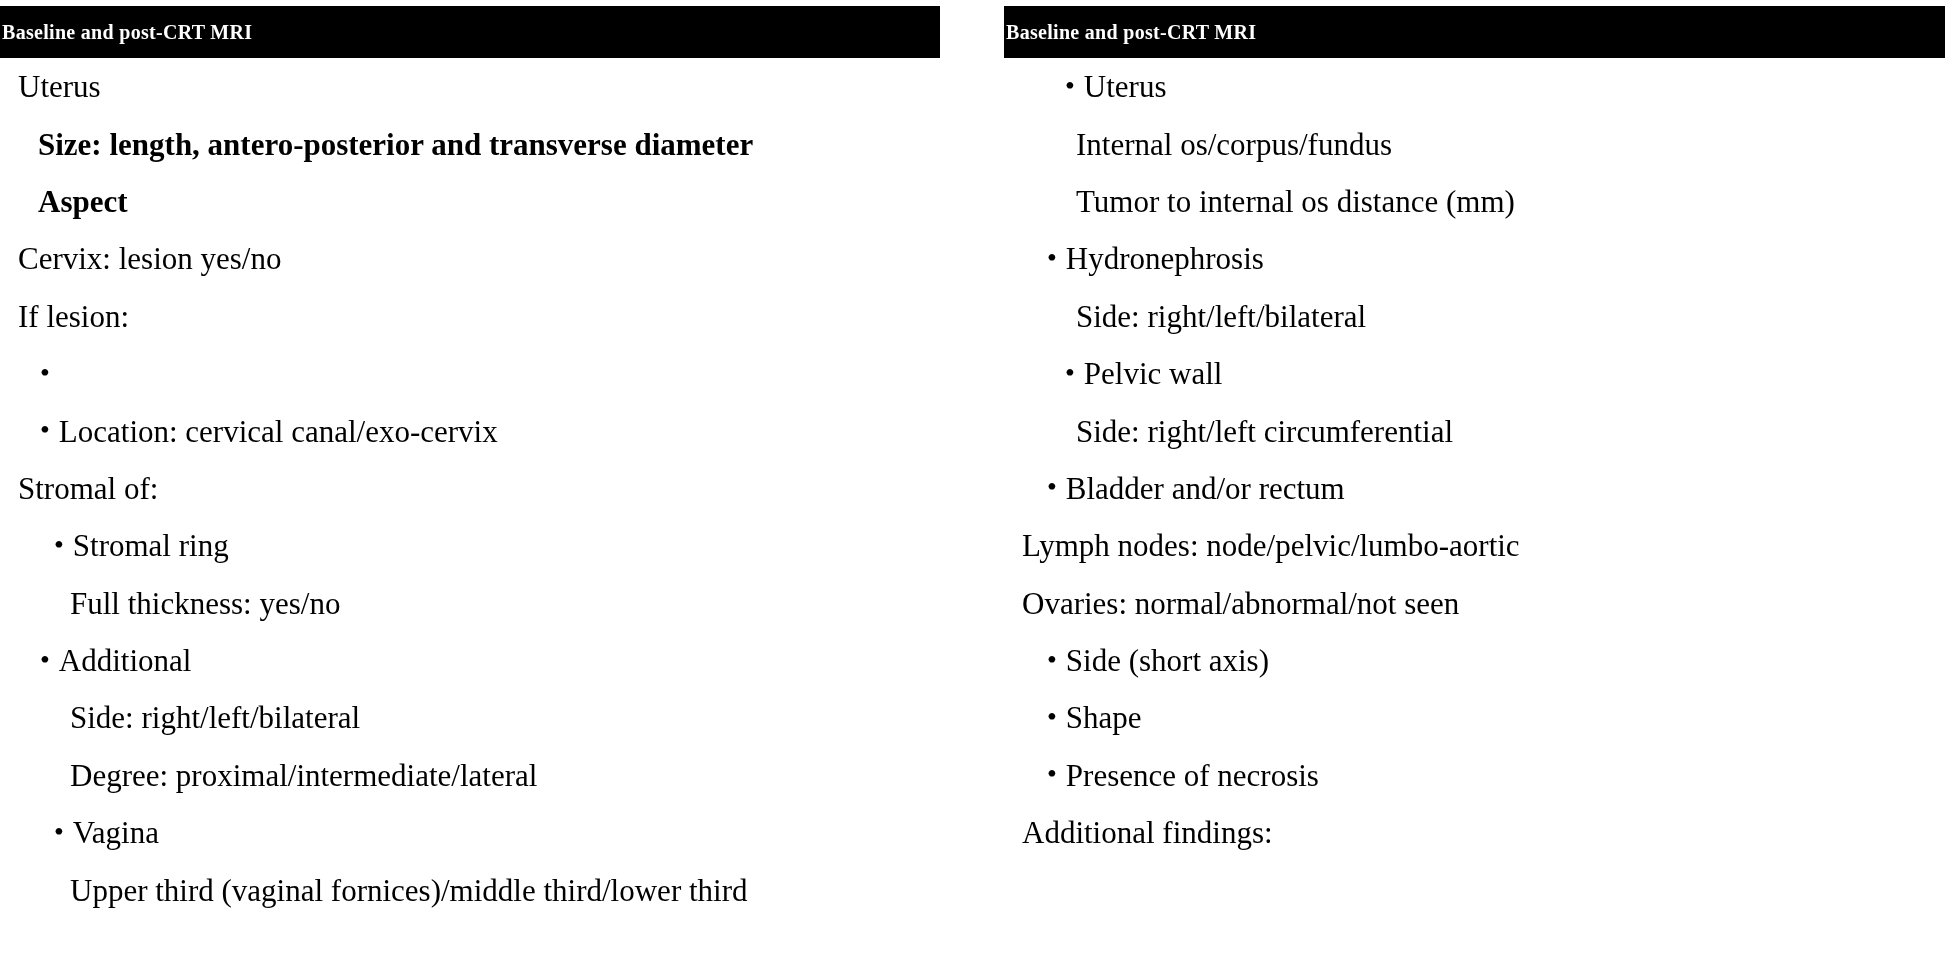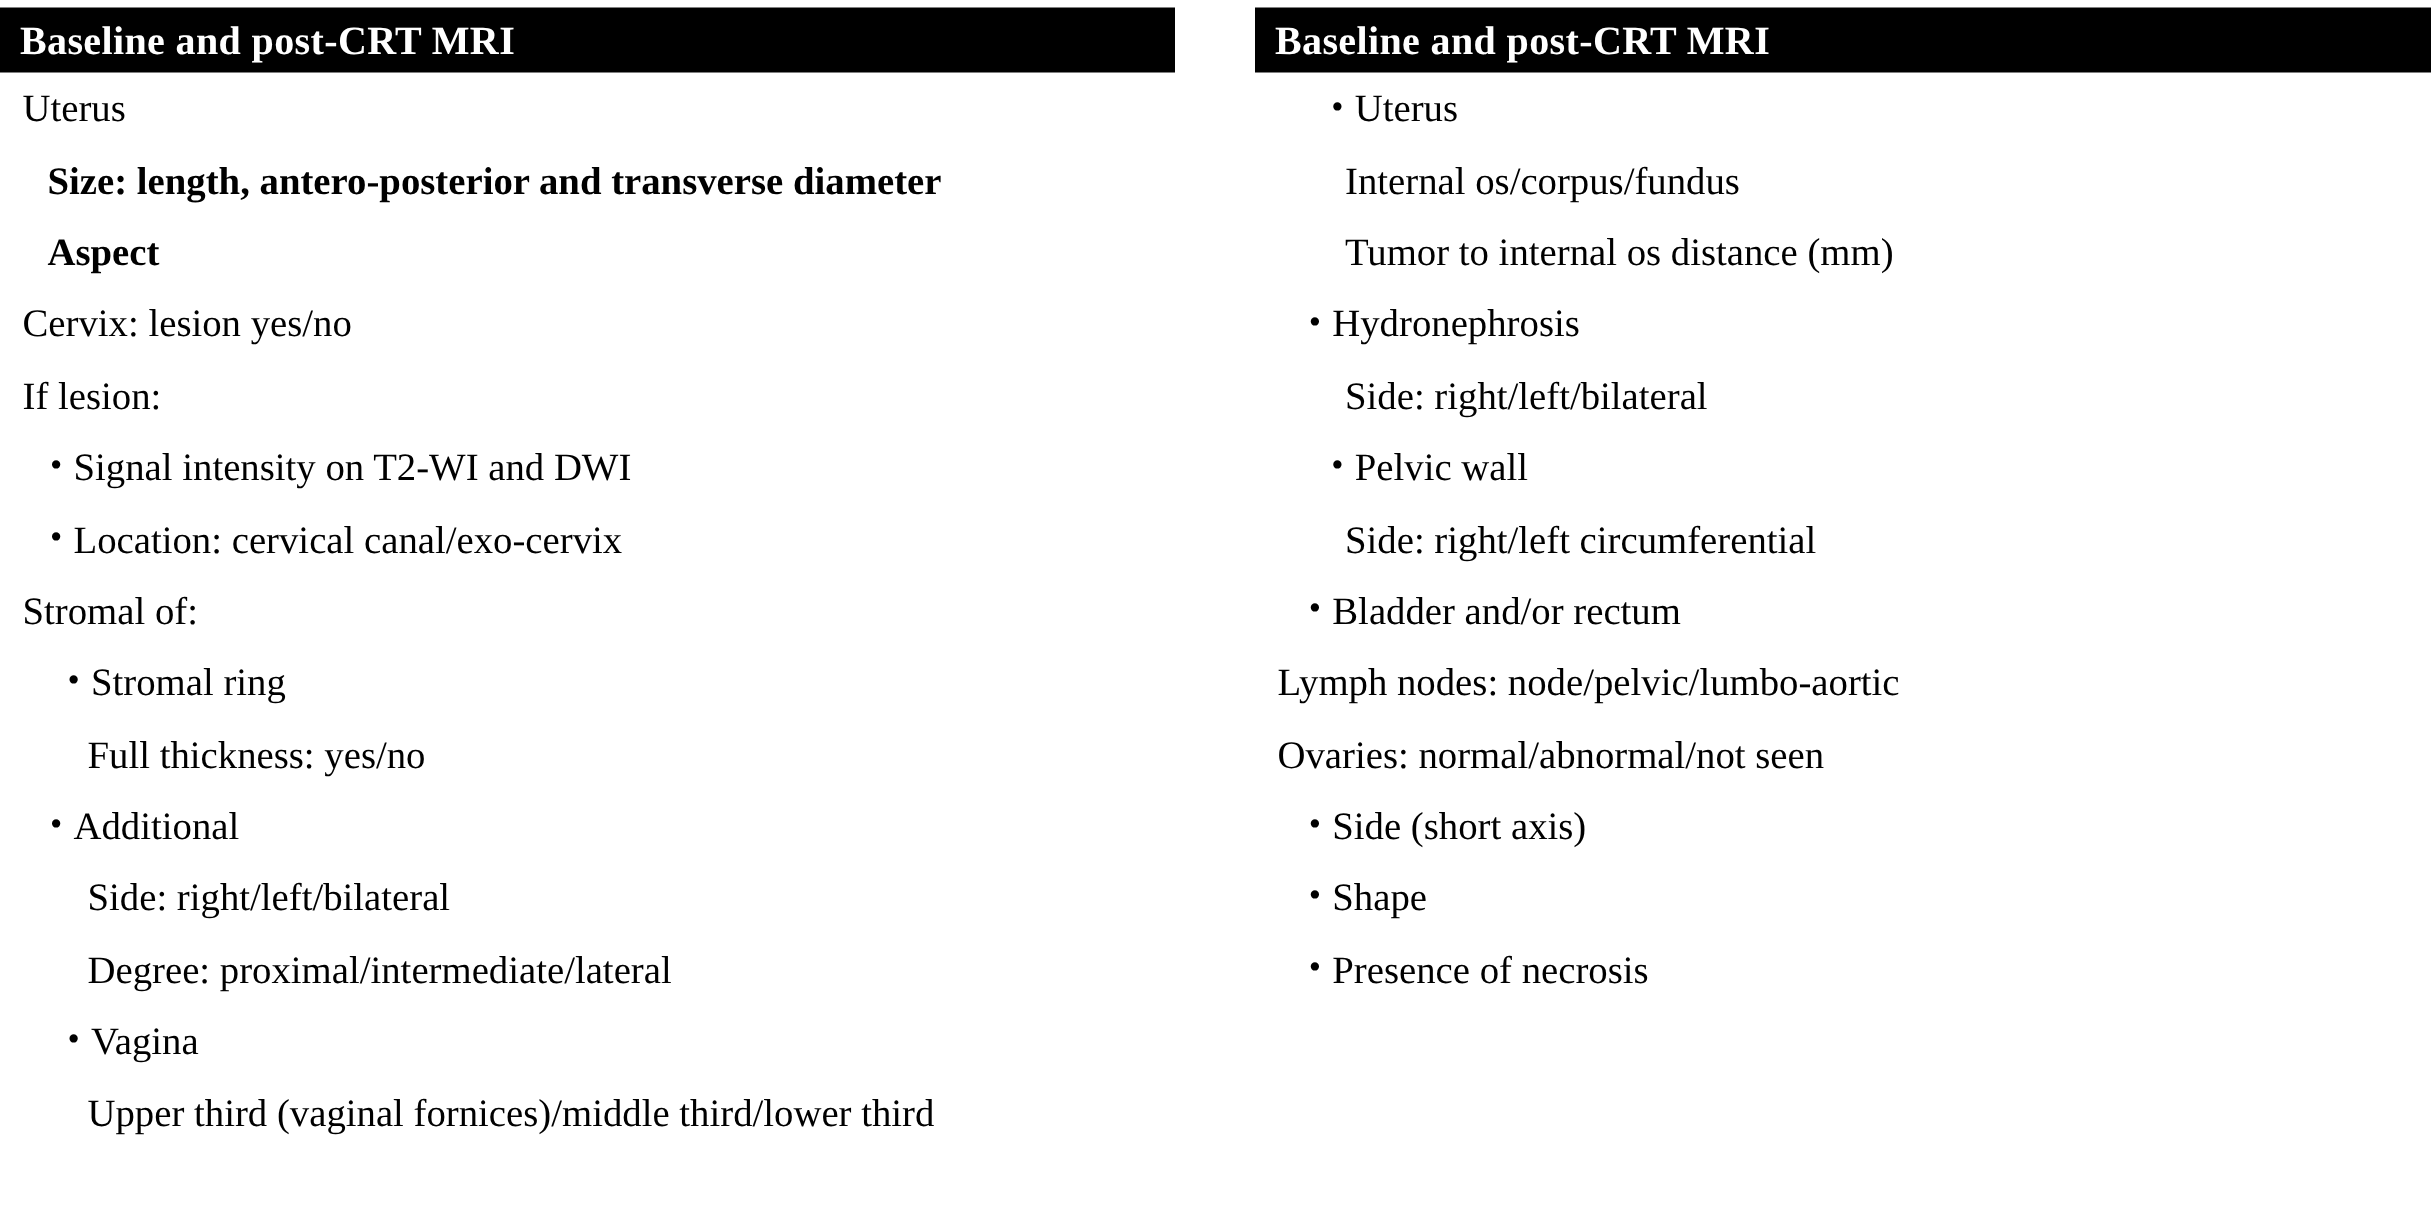--- a/index.html
+++ b/index.html
@@ -23,23 +23,23 @@
   .panel-left  { left: 0;      width: 940px; }
   .panel-right { left: 1004px; width: 941px; }
 
   .panel-header {
     margin-top: 6px;
     height: 52px;
     background: #000000;
     color: #ffffff;
     display: flex;
     align-items: center;
-    padding-left: 16px;
+    padding-left: 2px;
     box-sizing: border-box;
-    font-size: 32px;
+    font-size: 20px;
     font-weight: bold;
     letter-spacing: 0.3px;
     white-space: nowrap;
   }
 
   .rows {
     list-style: none;
     margin: 0;
     padding: 0;
   }
@@ -90,21 +90,20 @@
           <span class="txt">Aspect</span>
         </li>
         <li class="row i0">
           <span class="txt">Cervix: lesion yes/no</span>
         </li>
         <li class="row i0">
           <span class="txt">If lesion:</span>
         </li>
         <li class="row i2">
           <span class="bullet">•</span>
-          <span class="txt">Signal intensity on T2-WI and DWI</span>
         </li>
         <li class="row i2">
           <span class="bullet">•</span>
           <span class="txt">Location: cervical canal/exo-cervix</span>
         </li>
         <li class="row i0">
           <span class="txt">Stromal of:</span>
         </li>
         <li class="row i3">
           <span class="bullet">•</span>
@@ -177,16 +176,19 @@
           <span class="txt">Side (short axis)</span>
         </li>
         <li class="row i2">
           <span class="bullet">•</span>
           <span class="txt">Shape</span>
         </li>
         <li class="row i2">
           <span class="bullet">•</span>
           <span class="txt">Presence of necrosis</span>
         </li>
+        <li class="row i0">
+          <span class="txt">Additional findings:</span>
+        </li>
       </ul>
   </section>
 
 </div>
 
 </body></html>

